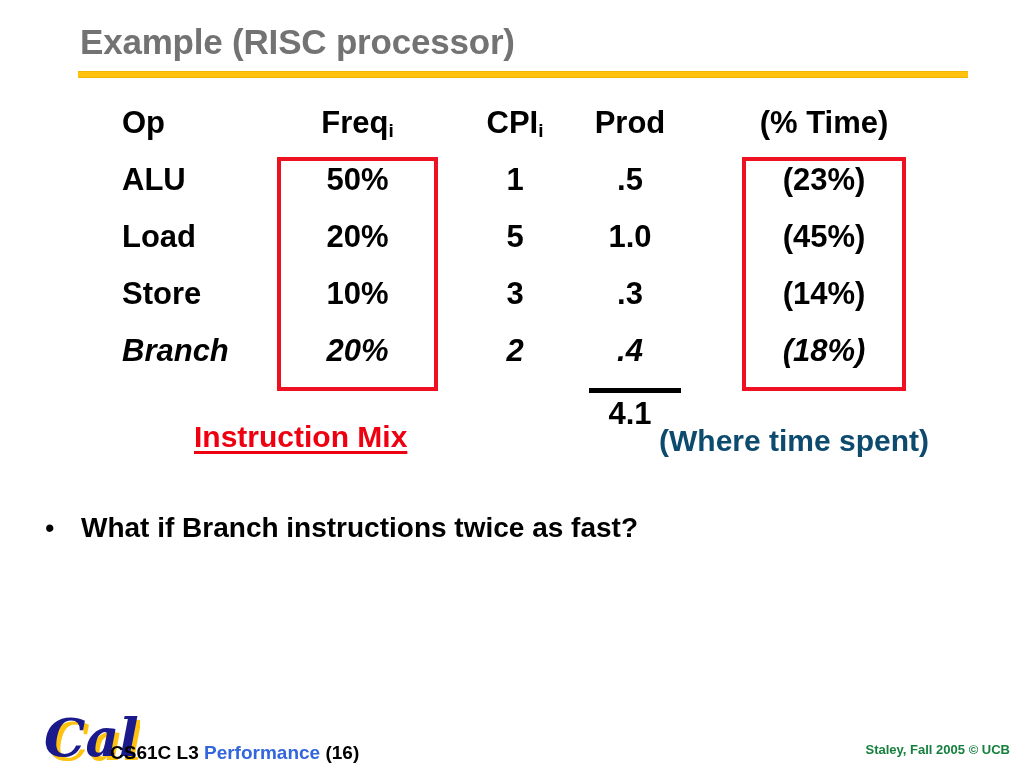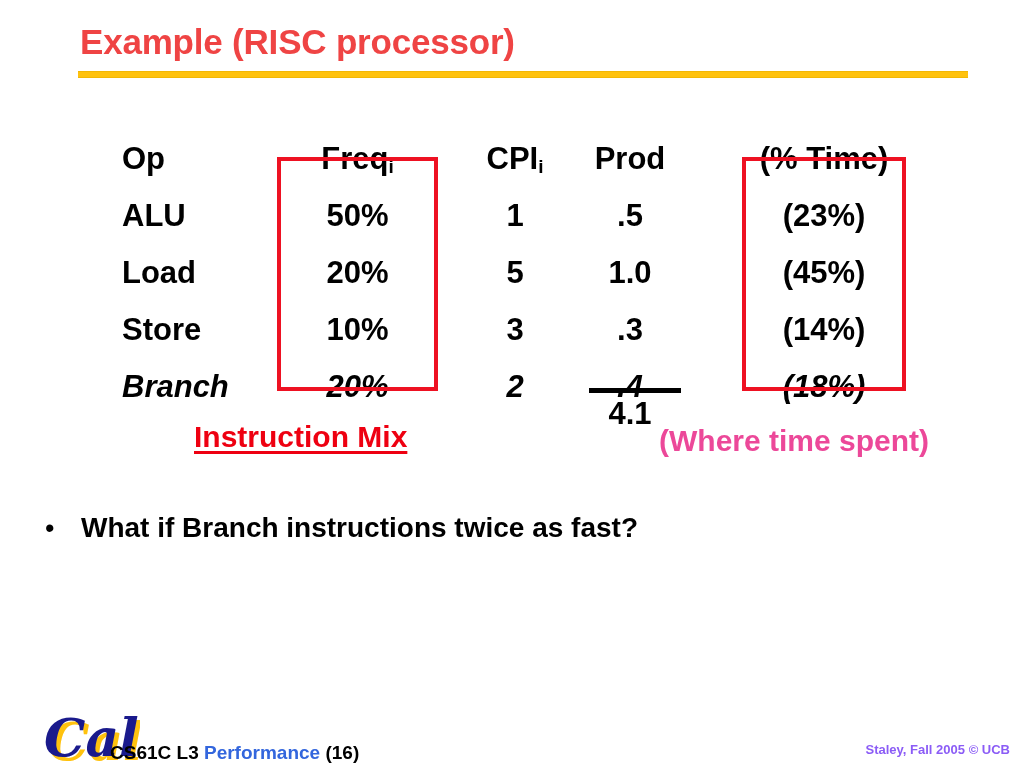--- a/index.html
+++ b/index.html
@@ -19,21 +19,21 @@
     overflow: hidden;
   }
 
   
   #slide-title {
     position: absolute;
     left: 80px;
     top: 22px;
     font-size: 35px;
     font-weight: bold;
-    color: #ef4444;
+    color: #737373;
     letter-spacing: -0.2px;
     white-space: nowrap;
   }
   #title-rule {
     position: absolute;
     left: 78px;
     top: 71px;
     width: 890px;
     height: 7px;
     background: #ffc20e;
@@ -48,21 +48,20 @@
     left: 0;
     top: 104px;
     width: 1024px;
     height: 300px;
   }
   .trow {
     position: absolute;
     left: 0;
     width: 1024px;
     height: 57px;
-    margin-top: 36px;
   }
   .cell {
     position: absolute;
     font-size: 31px;
     font-weight: bold;
     color: #000000;
     line-height: 38px;
     white-space: nowrap;
   }
   .c-op    { left: 122px; text-align: left; }
@@ -132,21 +131,21 @@
     text-decoration: underline;
     text-underline-offset: 4px;
     white-space: nowrap;
   }
   #anno-right {
     position: absolute;
     left: 659px;
     top: 424px;
     font-size: 30px;
     font-weight: bold;
-    color: #ec4899;
+    color: #0c4a6e;
     white-space: nowrap;
     text-align: center;
   }
 
   
   #bullet-line {
     position: absolute;
     left: 45px;
     top: 511px;
     width: 940px;
@@ -191,21 +190,21 @@
   }
   #footer-left .blue { color: #3366dd; }
   #footer-left .light { font-weight: bold; color: #000000; }
 
   #footer-right {
     position: absolute;
     right: 14px;
     top: 742px;
     font-size: 13px;
     font-weight: bold;
-    color: #8b5cf6;
+    color: #15803d;
     white-space: nowrap;
     text-align: right;
   }
 </style>
 </head>
 <body>
 
 <div id="slide">
 
   <div id="slide-title">Example (RISC processor)</div>

